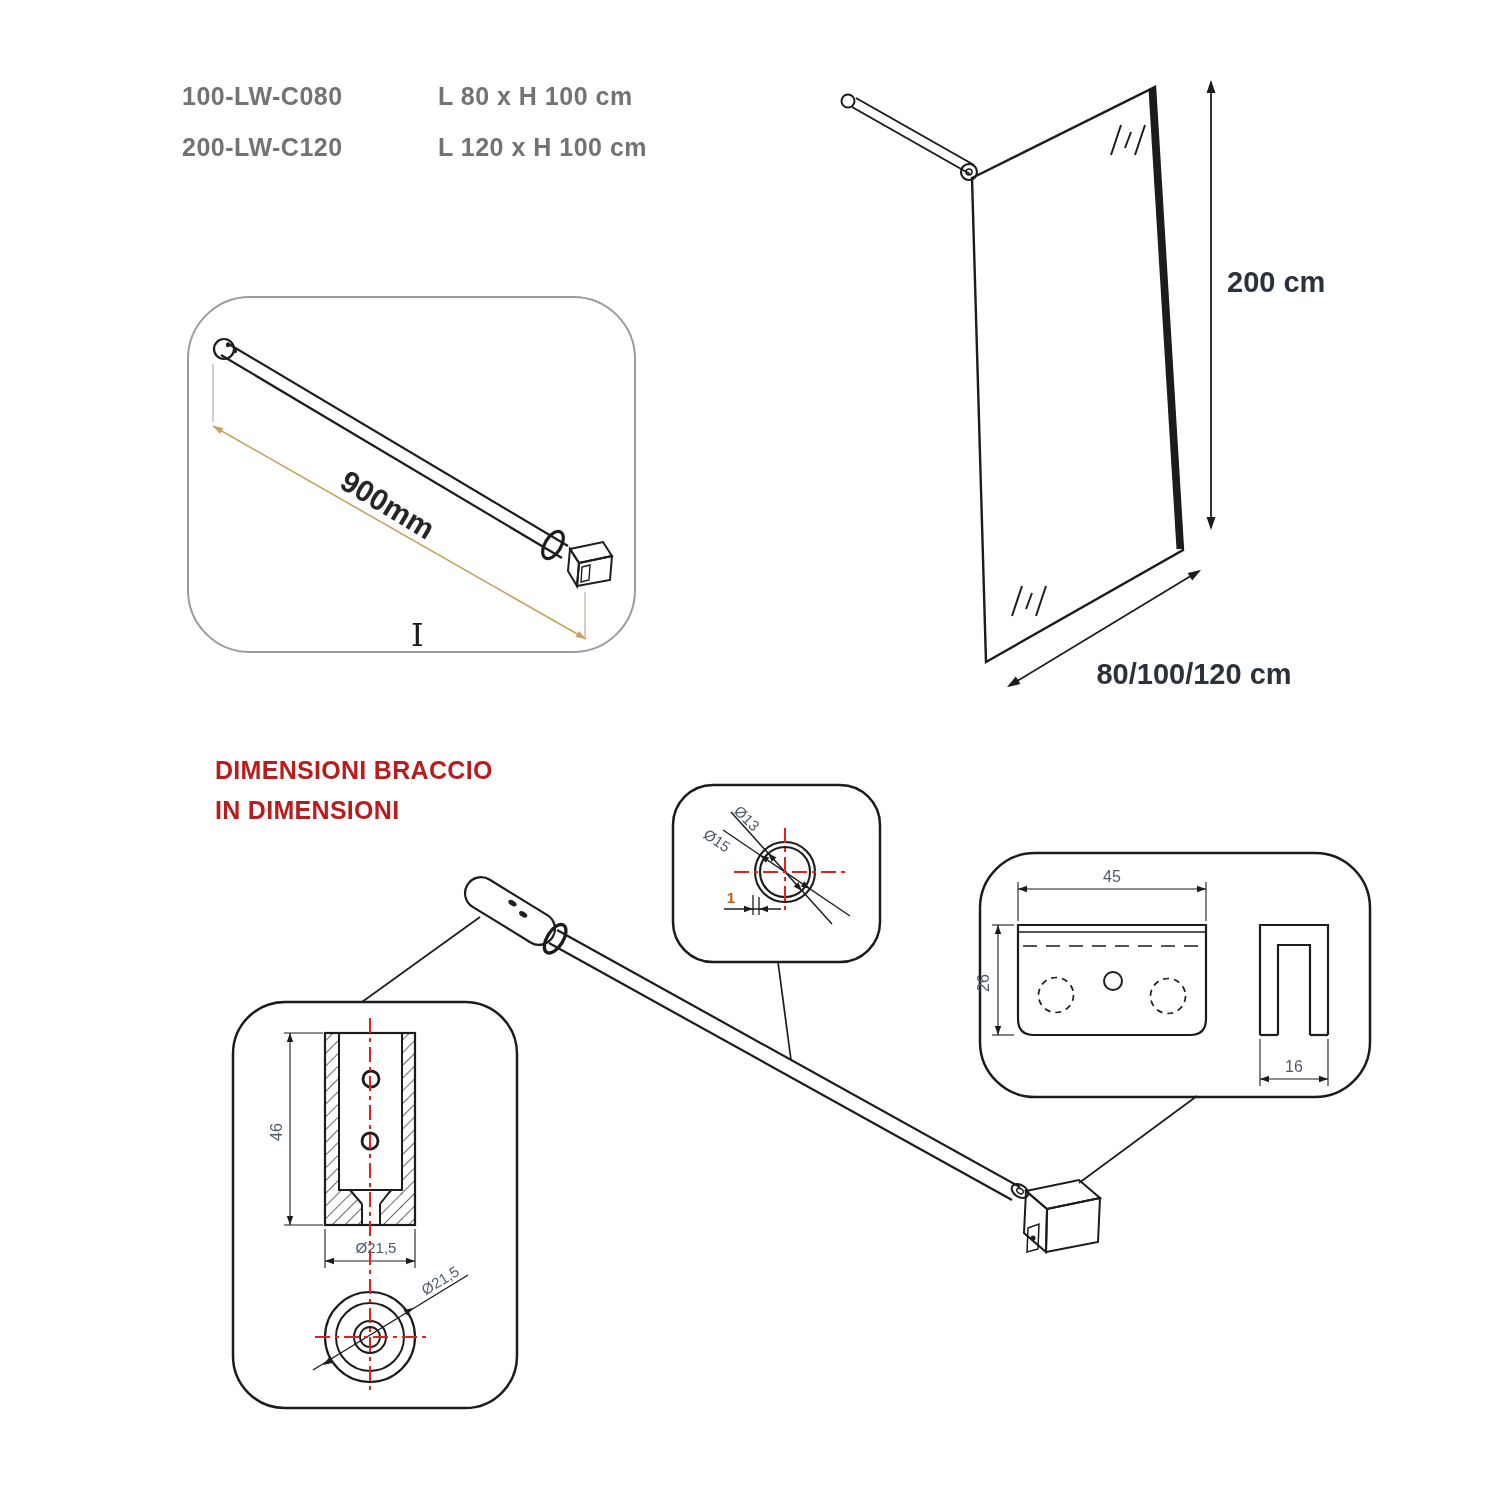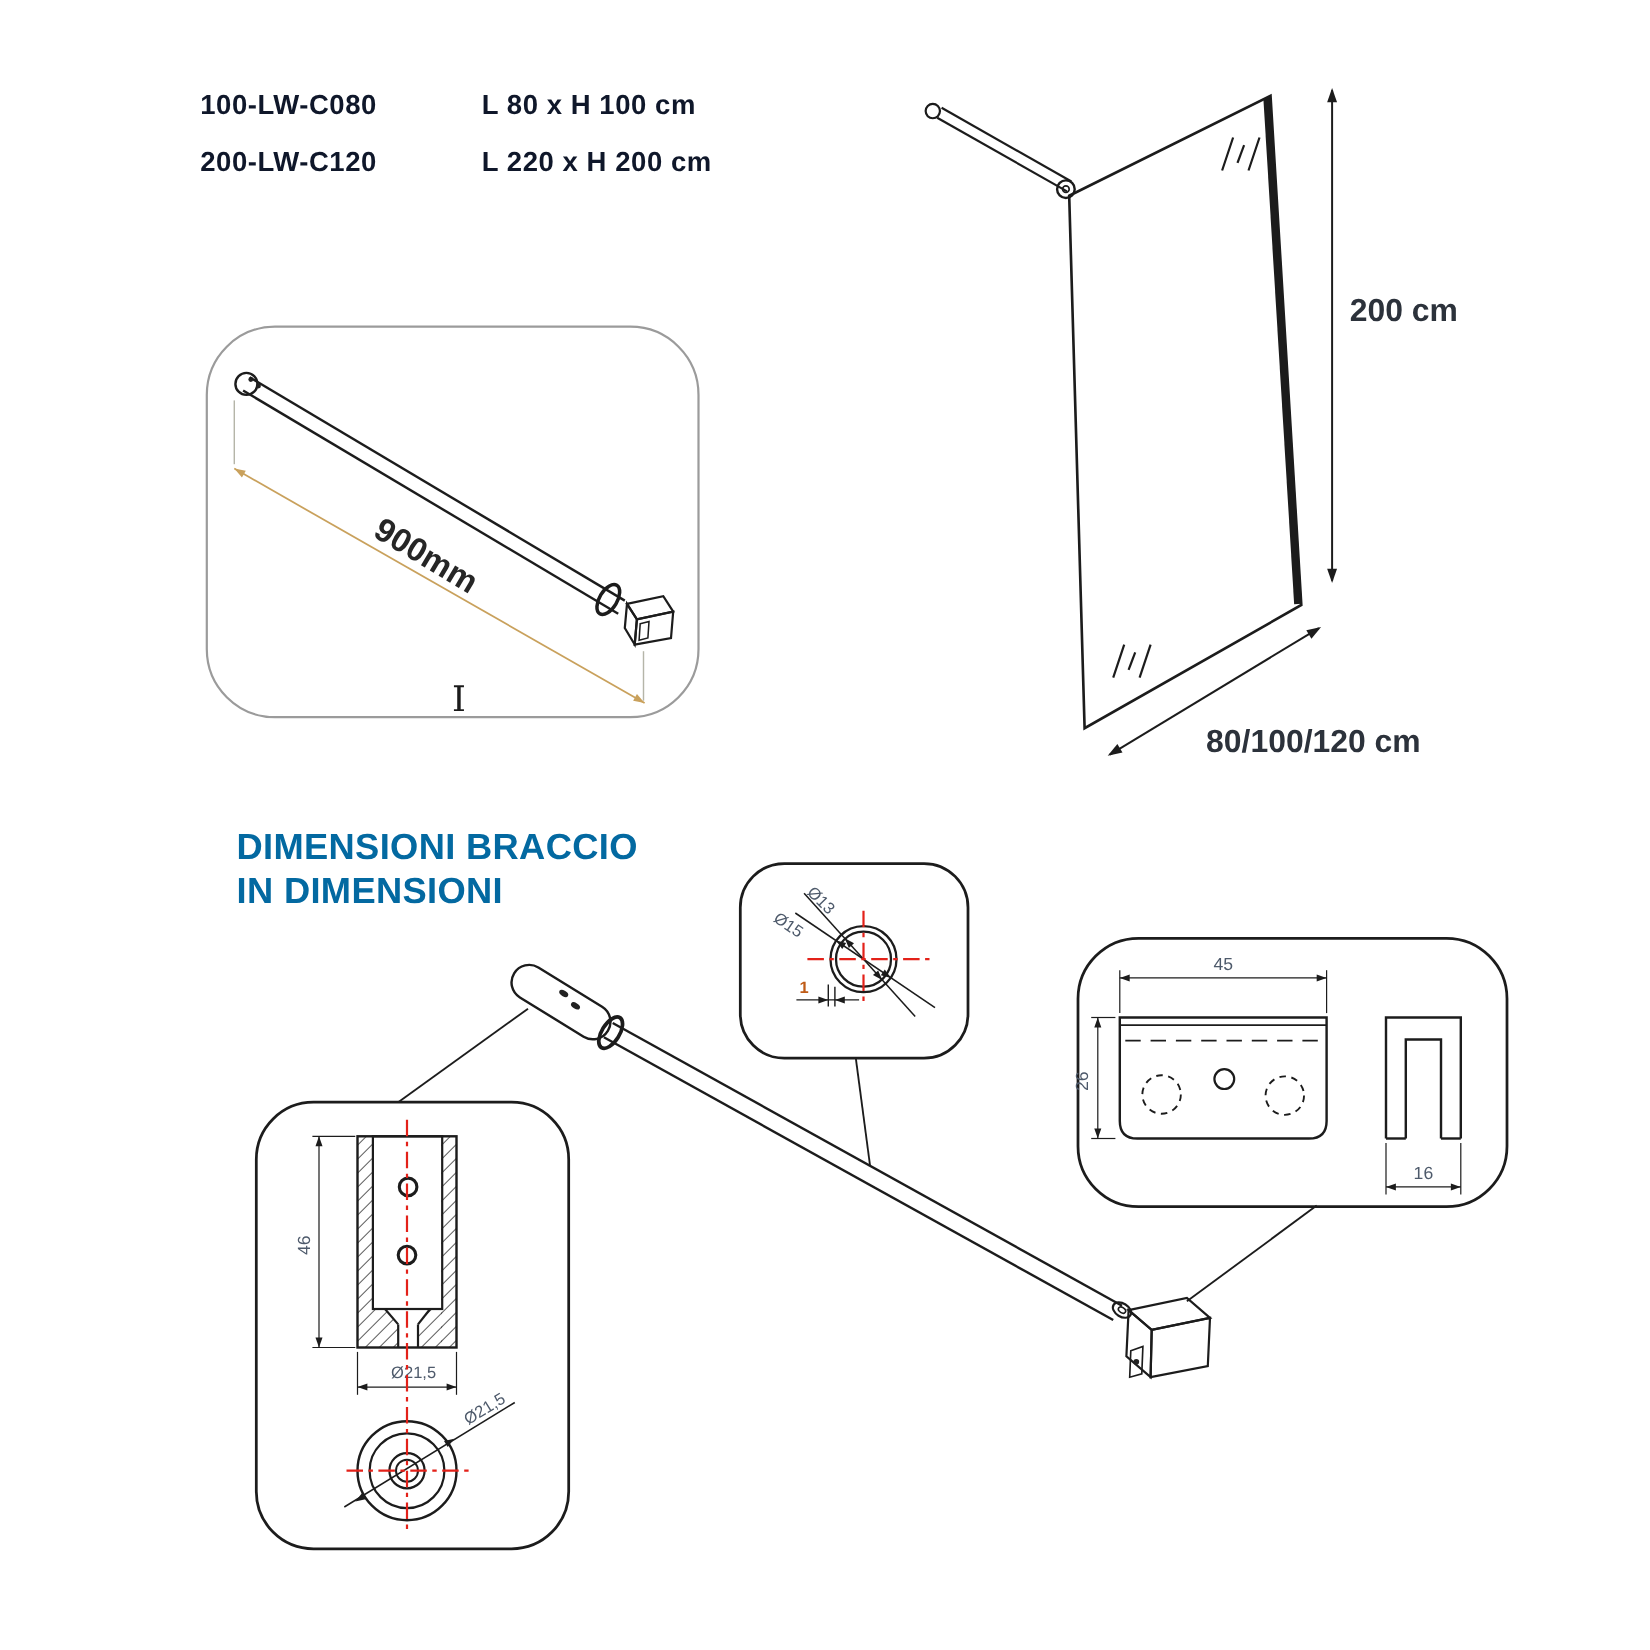--- a/index.html
+++ b/index.html
@@ -1,22 +1,22 @@
 <!DOCTYPE html>
 <html><head>
 <meta charset="utf-8">
 <style>
   html,body{margin:0;padding:0;background:#fff;}
   .sheet{position:relative;width:1500px;height:1500px;background:#ffffff;overflow:hidden;
          font-family:"Liberation Sans",sans-serif;}
   .product-list{position:absolute;left:182px;top:82px;}
-  .prow{display:flex;margin-bottom:22px;font-weight:bold;font-size:25px;color:#0f172a;letter-spacing:0.5px;}
+  .prow{display:flex;margin-bottom:22px;font-weight:bold;font-size:25px;color:#737373;letter-spacing:0.5px;}
   .prow .code{display:inline-block;width:256px;}
-  .detail-heading{position:absolute;left:215px;top:750px;font-weight:bold;font-size:33px;
-                  color:#0369a1;line-height:40px;letter-spacing:0.3px;}
+  .detail-heading{position:absolute;left:215px;top:750px;font-weight:bold;font-size:25px;
+                  color:#b91c1c;line-height:40px;letter-spacing:0.3px;}
   svg{position:absolute;overflow:visible;}
   #bar-svg{left:180px;top:290px;}
   #panel-svg{left:790px;top:60px;}
   #detail-svg{left:180px;top:740px;}
   .ln{stroke:#1c1c1c;fill:none;}
   .dimtx{font-family:"Liberation Sans",sans-serif;font-size:16px;fill:#4e5a6b;}
   .dimtx2{font-family:"Liberation Sans",sans-serif;font-size:15px;fill:#4e5a6b;}
   .biglab{font-family:"Liberation Sans",sans-serif;font-weight:bold;font-size:29px;fill:#2c323b;}
   .red{stroke:#e32119;fill:none;stroke-width:2;stroke-dasharray:15 5 4 5;}
 </style>
@@ -25,21 +25,21 @@
 
 <div class="sheet">
 
   <div class="product-list">
     <div class="prow">
       <span class="code">100-LW-C080</span>
       <span class="size">L 80 x H 100 cm</span>
     </div>
     <div class="prow">
       <span class="code">200-LW-C120</span>
-      <span class="size">L 220 x H 200 cm</span>
+      <span class="size">L 120 x H 100 cm</span>
     </div>
   </div>
 
   <svg id="bar-svg" width="470" height="375" viewBox="0 0 470 375">
     <defs>
       <path id="ar1" d="M0,0 L-10,3.5 L-10,-3.5 Z"></path>
     </defs>
     <rect x="8" y="7" width="447" height="355" rx="62" fill="none" stroke="#9b9b9b" stroke-width="2"></rect>
     <g>
       <line x1="33" y1="74" x2="33" y2="132" stroke="#b5b5a8" stroke-width="1.3"></line>

